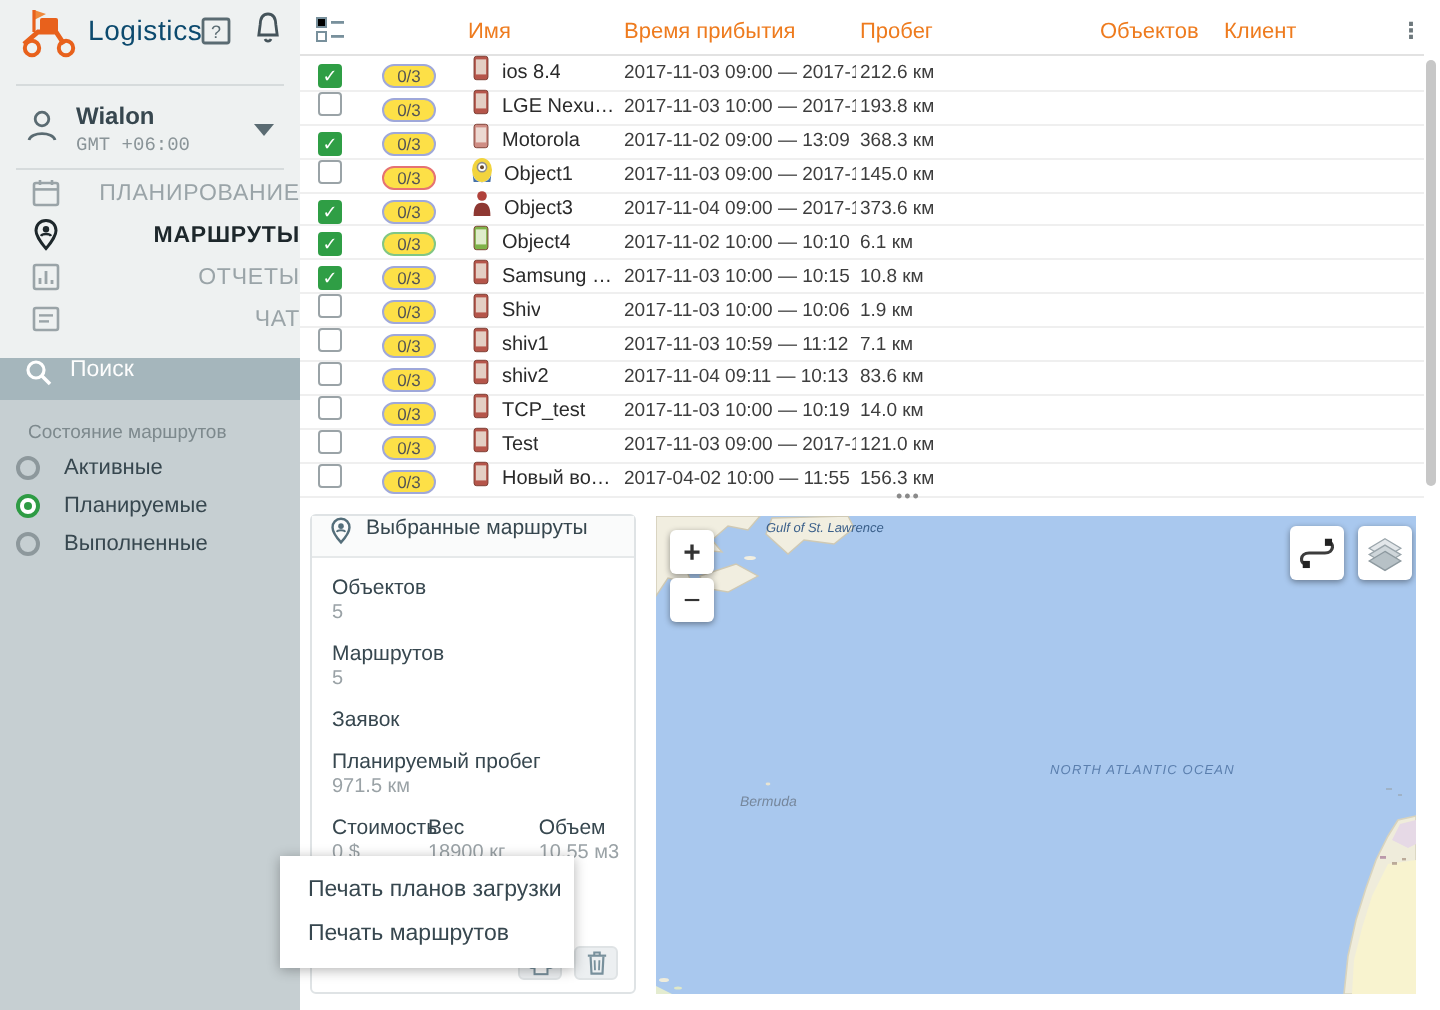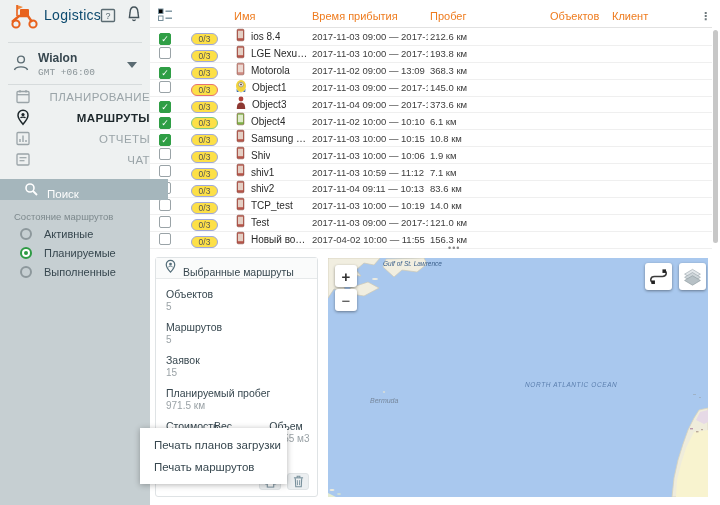--- a/index.html
+++ b/index.html
@@ -16,26 +16,26 @@
   .sb-divider { position:absolute; left:8px; width:134px; height:1px; background:#d6dbdc; }
   .user-row { position:absolute; left:0; top:48px; width:150px; height:34px; }
   .user-ic { position:absolute; left:12px; top:5px; }
   .user-name { position:absolute; left:38px; top:3px; font-size:12px; font-weight:bold; color:#37474f; }
   .user-tz { position:absolute; left:38px; top:19px; font-size:9.5px; color:#8a9498;font-family:Liberation Mono, monospace; }
   .caret { position:absolute; left:127px; top:14px; width:0; height:0; border-left:5px solid transparent; border-right:5px solid transparent; border-top:6px solid #5a6b72; cursor:pointer; }
   .menu { position:absolute; left:0; top:86px; width:150px; }
   .menu-item { height:21px; display:flex; align-items:center; padding-left:15px; cursor:pointer; color:#9aa4a8; font-size:11.5px; letter-spacing:.4px;justify-content:space-between; }
   .menu-item .mi { width:17px; height:17px; margin-right:8px; display:inline-flex; }
   .menu-item.active { color:#1d272b; font-weight:bold; }
-  .search-bar { position:absolute; left:0; top:179px; width:168px; height:21px; background:#a5b6bc; display:flex; align-items:flex-end; padding-left:24px; cursor:pointer; }
+  .search-bar { position:absolute; left:0; top:179px; width:150px; height:21px; background:#a5b6bc; display:flex; align-items:flex-start; padding-left:12px; cursor:pointer; }
   .search-label { color:#fdfdfd; font-size:11.5px; margin-left:9px; }
   .sb-bottom { position:absolute; left:0; top:200px; width:150px; height:305px; background:#c6cfd2; }
   .section-label { position:absolute; left:14px; top:11px; font-size:9.5px; color:#7d898d; }
   .radio-list { position:absolute; left:0; top:27px; width:150px; }
-  .radio-row { height:13px; margin-bottom:6px; display:flex; align-items:center; padding-left:20px; cursor:pointer; }
+  .radio-row { height:13px; margin-bottom:6px; display:flex; align-items:center; padding-left:8px; cursor:pointer; }
   .radio-ic { width:12px; height:12px; border-radius:50%; border:2px solid #8d989c; background:transparent; position:relative; }
   .radio-row.sel .radio-ic { border-color:#2e9b44; background:#fff; }
   .radio-row.sel .radio-ic::after { content:''; position:absolute; left:2px; top:2px; width:4px; height:4px; border-radius:50%; background:#2e9b44; }
   .radio-lbl { margin-left:12px; font-size:11px; color:#37474f; }
 
   
   .main { position:absolute; left:150px; top:0; width:570px; height:505px; background:#fff; }
   .grid8 { display:grid; grid-template-columns:34px 48px 78px 118px 120px 62px 88px 1fr; align-items:center; }
   .thead { position:absolute; left:0; top:4px; right:8px; height:24px; border-bottom:1px solid #e2e2e2; }
   .th { font-size:11px; color:#ee7b1e; white-space:nowrap; overflow:hidden; position:relative; padding-left:2px; cursor:pointer; height:18px; line-height:18px; }
@@ -49,21 +49,21 @@
   .checkbox { display:inline-block; width:12px; height:12px; border:1px solid #9aa3a7; border-radius:2px; background:#fff; font-size:9px; line-height:11px; text-align:center; color:#fff; cursor:pointer; }
   .checkbox.on { background:#2f9e45; border-color:#2f9e45; }
   .badge { display:inline-block; min-width:27px; text-align:center; font-size:8.5px; color:#555; background:#fde047; border:1px solid #9fa8da; border-radius:8px; line-height:10px; padding:0 2px; margin-left:7px; }
   .name { display:flex; align-items:center; gap:5px; padding-left:3px; }
   .nm { font-size:10px; color:#2a2a2a; overflow:hidden; text-overflow:ellipsis; white-space:nowrap; }
   .t { font-size:9.5px; color:#3d3d3d; padding-left:2px; }
   .vscroll { position:absolute; right:2px; top:30px; width:5px; height:213px; background:#c7c7c7; border-radius:3px; cursor:pointer; }
 
   
   .panel { position:absolute; left:5px; top:257px; width:163px; height:240px; background:#fff; border:1px solid #dfe3e5; border-radius:3px; }
-  .panel-head { height:21px; background:#fafbfb; border-bottom:1px solid #e6e9ea; display:flex; align-items:flex-end; padding-left:8px; }
+  .panel-head { height:21px; background:#fafbfb; border-bottom:1px solid #e6e9ea; display:flex; align-items:flex-start; padding-left:8px; }
   .panel-title { font-size:10.5px; color:#37474f; margin-left:6px; }
   .stats { padding:9px 0 0 10px; }
   .stat { margin-bottom:8px; }
   .stat .lb { font-size:10.5px; color:#37474f; line-height:13px; }
   .stat .vl { font-size:10px; color:#9aa2a6; line-height:12px; }
   .bstats { display:flex; padding-left:10px; margin-top:2px; }
   .bstat { margin-right:0; }
   .bstat:nth-child(1){ width:48px; } .bstat:nth-child(2){ width:58px; } .bstat:nth-child(3){ width:50px; }
   .panel-actions { position:absolute; right:8px; bottom:6px; display:flex; gap:6px; }
   .act-btn { width:22px; height:17px; background:#eceff1; border:1px solid #dfe3e5; border-radius:3px; display:flex; align-items:center; justify-content:center; cursor:pointer; }
@@ -444,21 +444,20 @@
         <div class="stat">
           <div class="lb">Объектов</div>
           <div class="vl">5</div>
         </div>
         <div class="stat">
           <div class="lb">Маршрутов</div>
           <div class="vl">5</div>
         </div>
         <div class="stat">
           <div class="lb">Заявок</div>
-          <div class="vl">15</div>
         </div>
         <div class="stat">
           <div class="lb">Планируемый пробег</div>
           <div class="vl">971.5 км</div>
         </div>
       </div>
     <div class="bstats" id="bstats">
         <div class="stat bstat">
           <div class="lb">Стоимость</div>
           <div class="vl">0 $</div>

